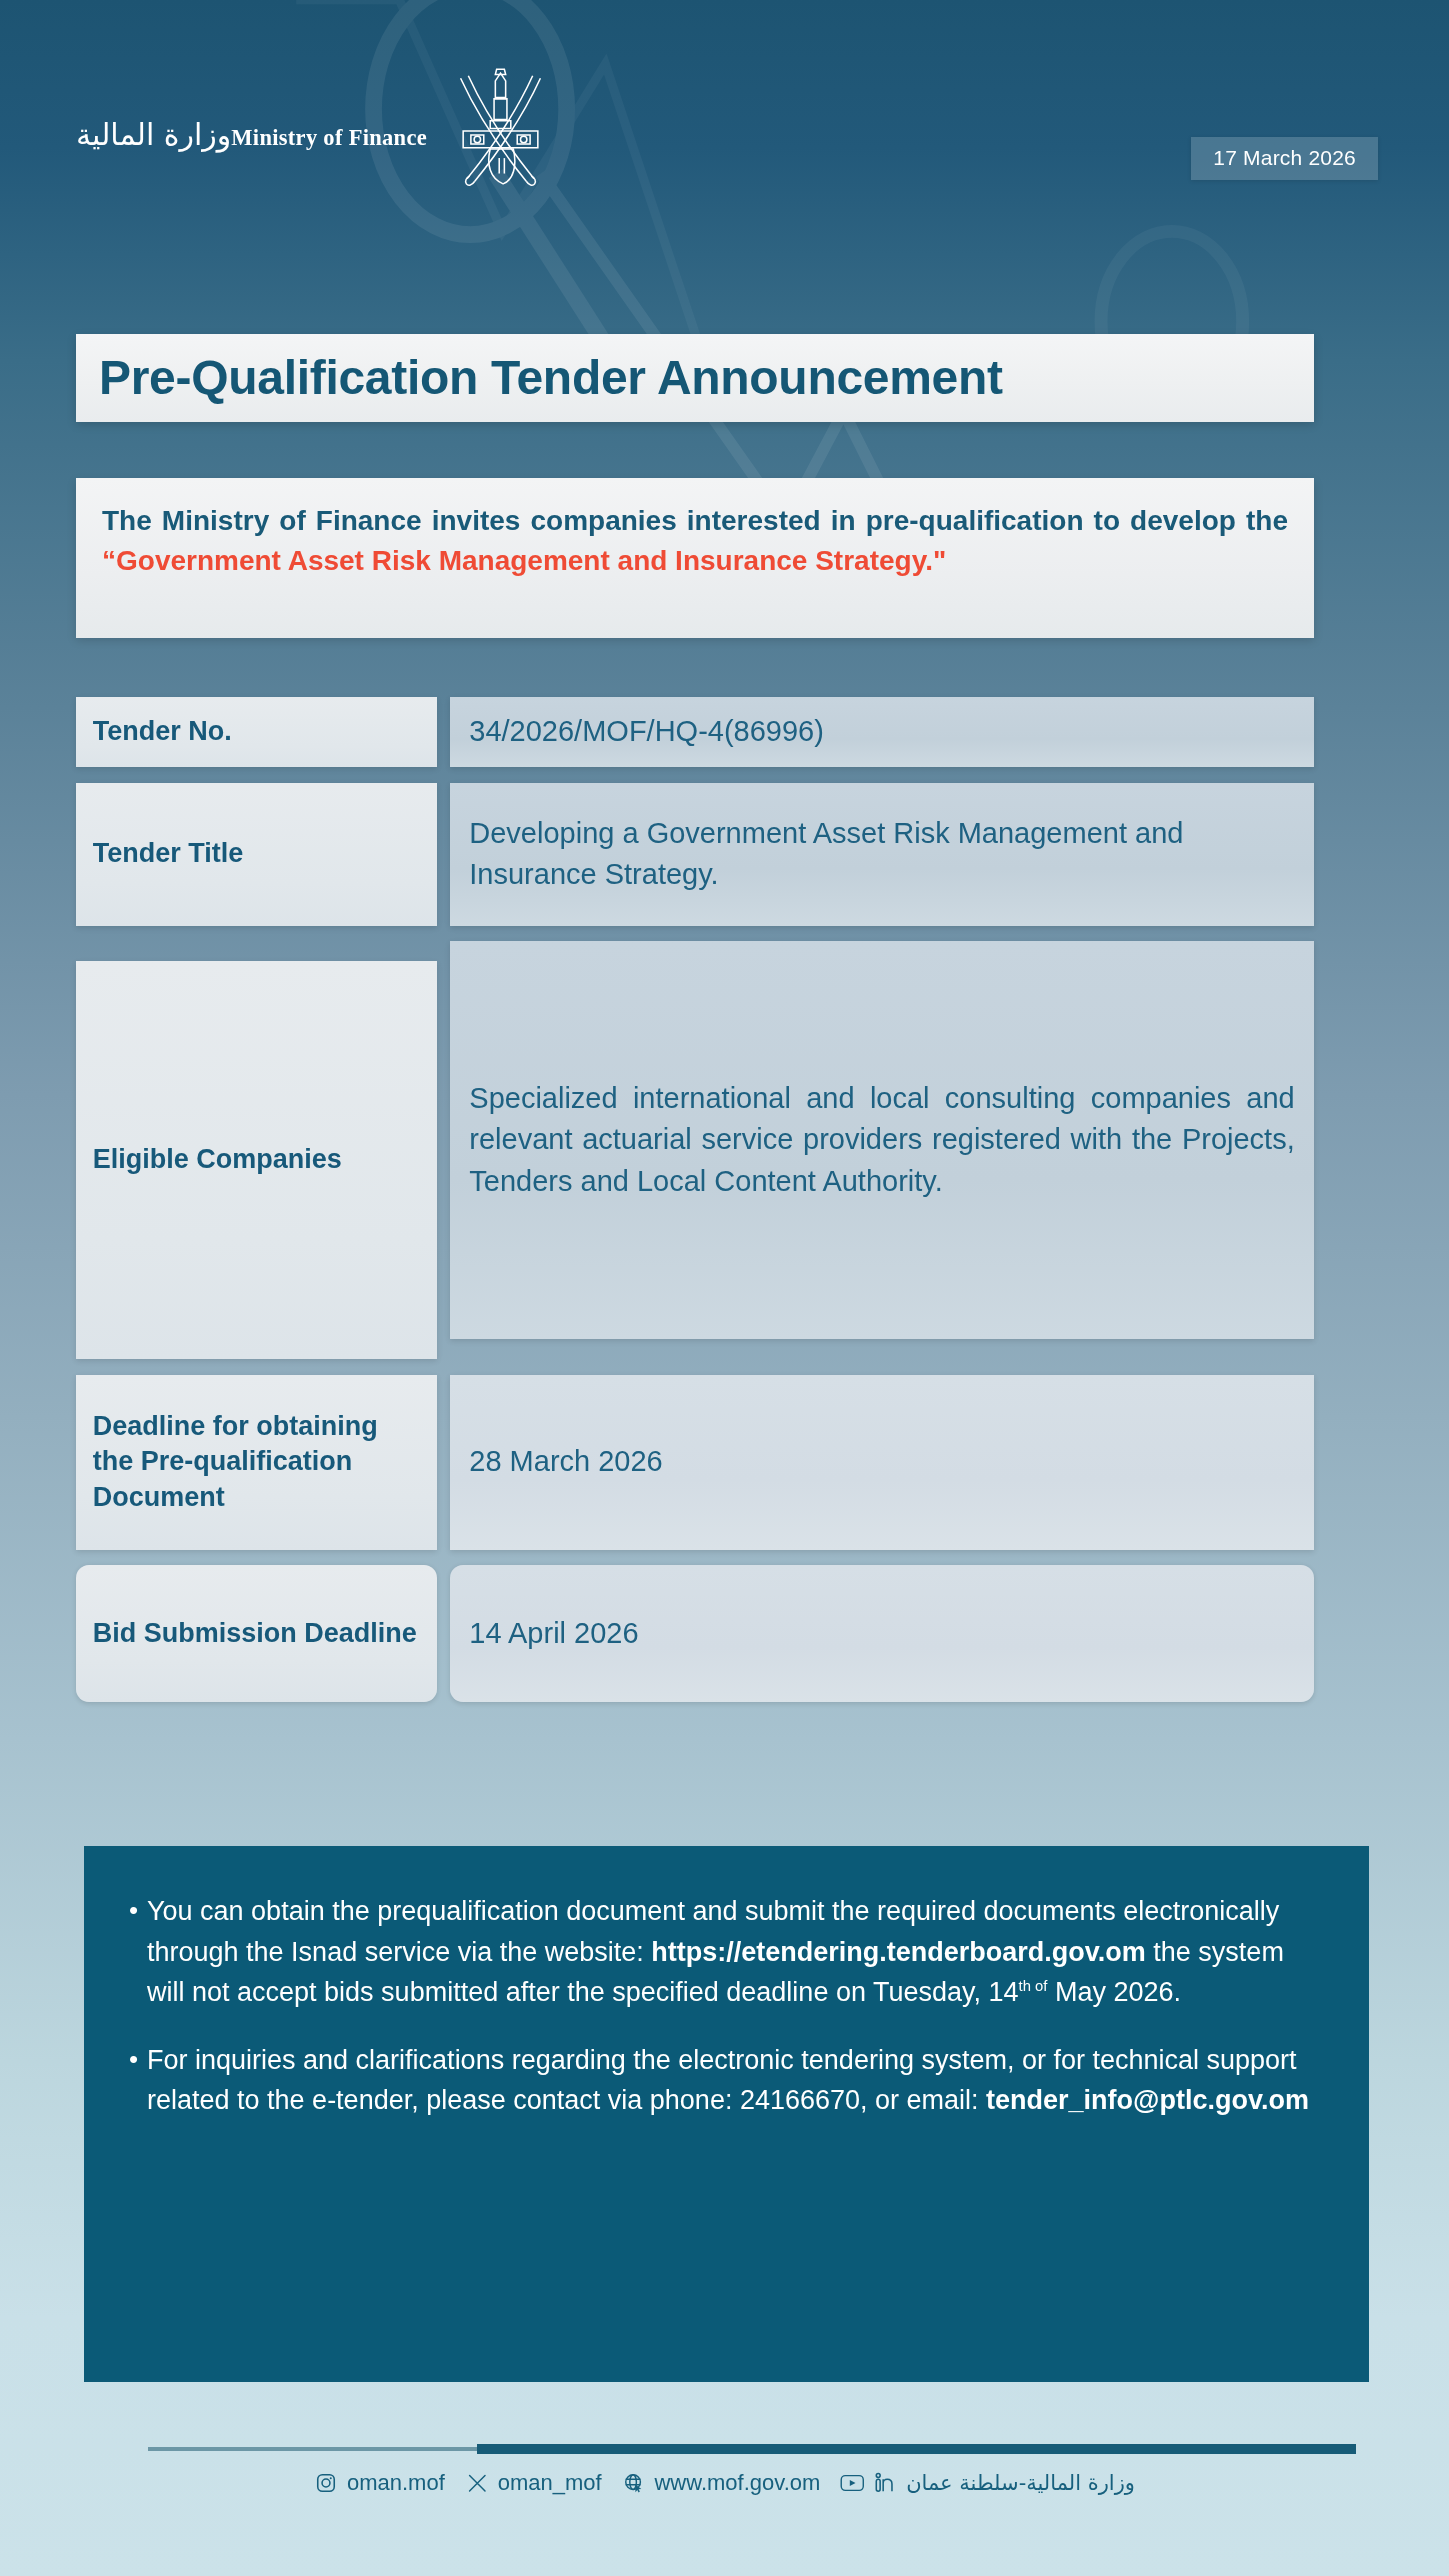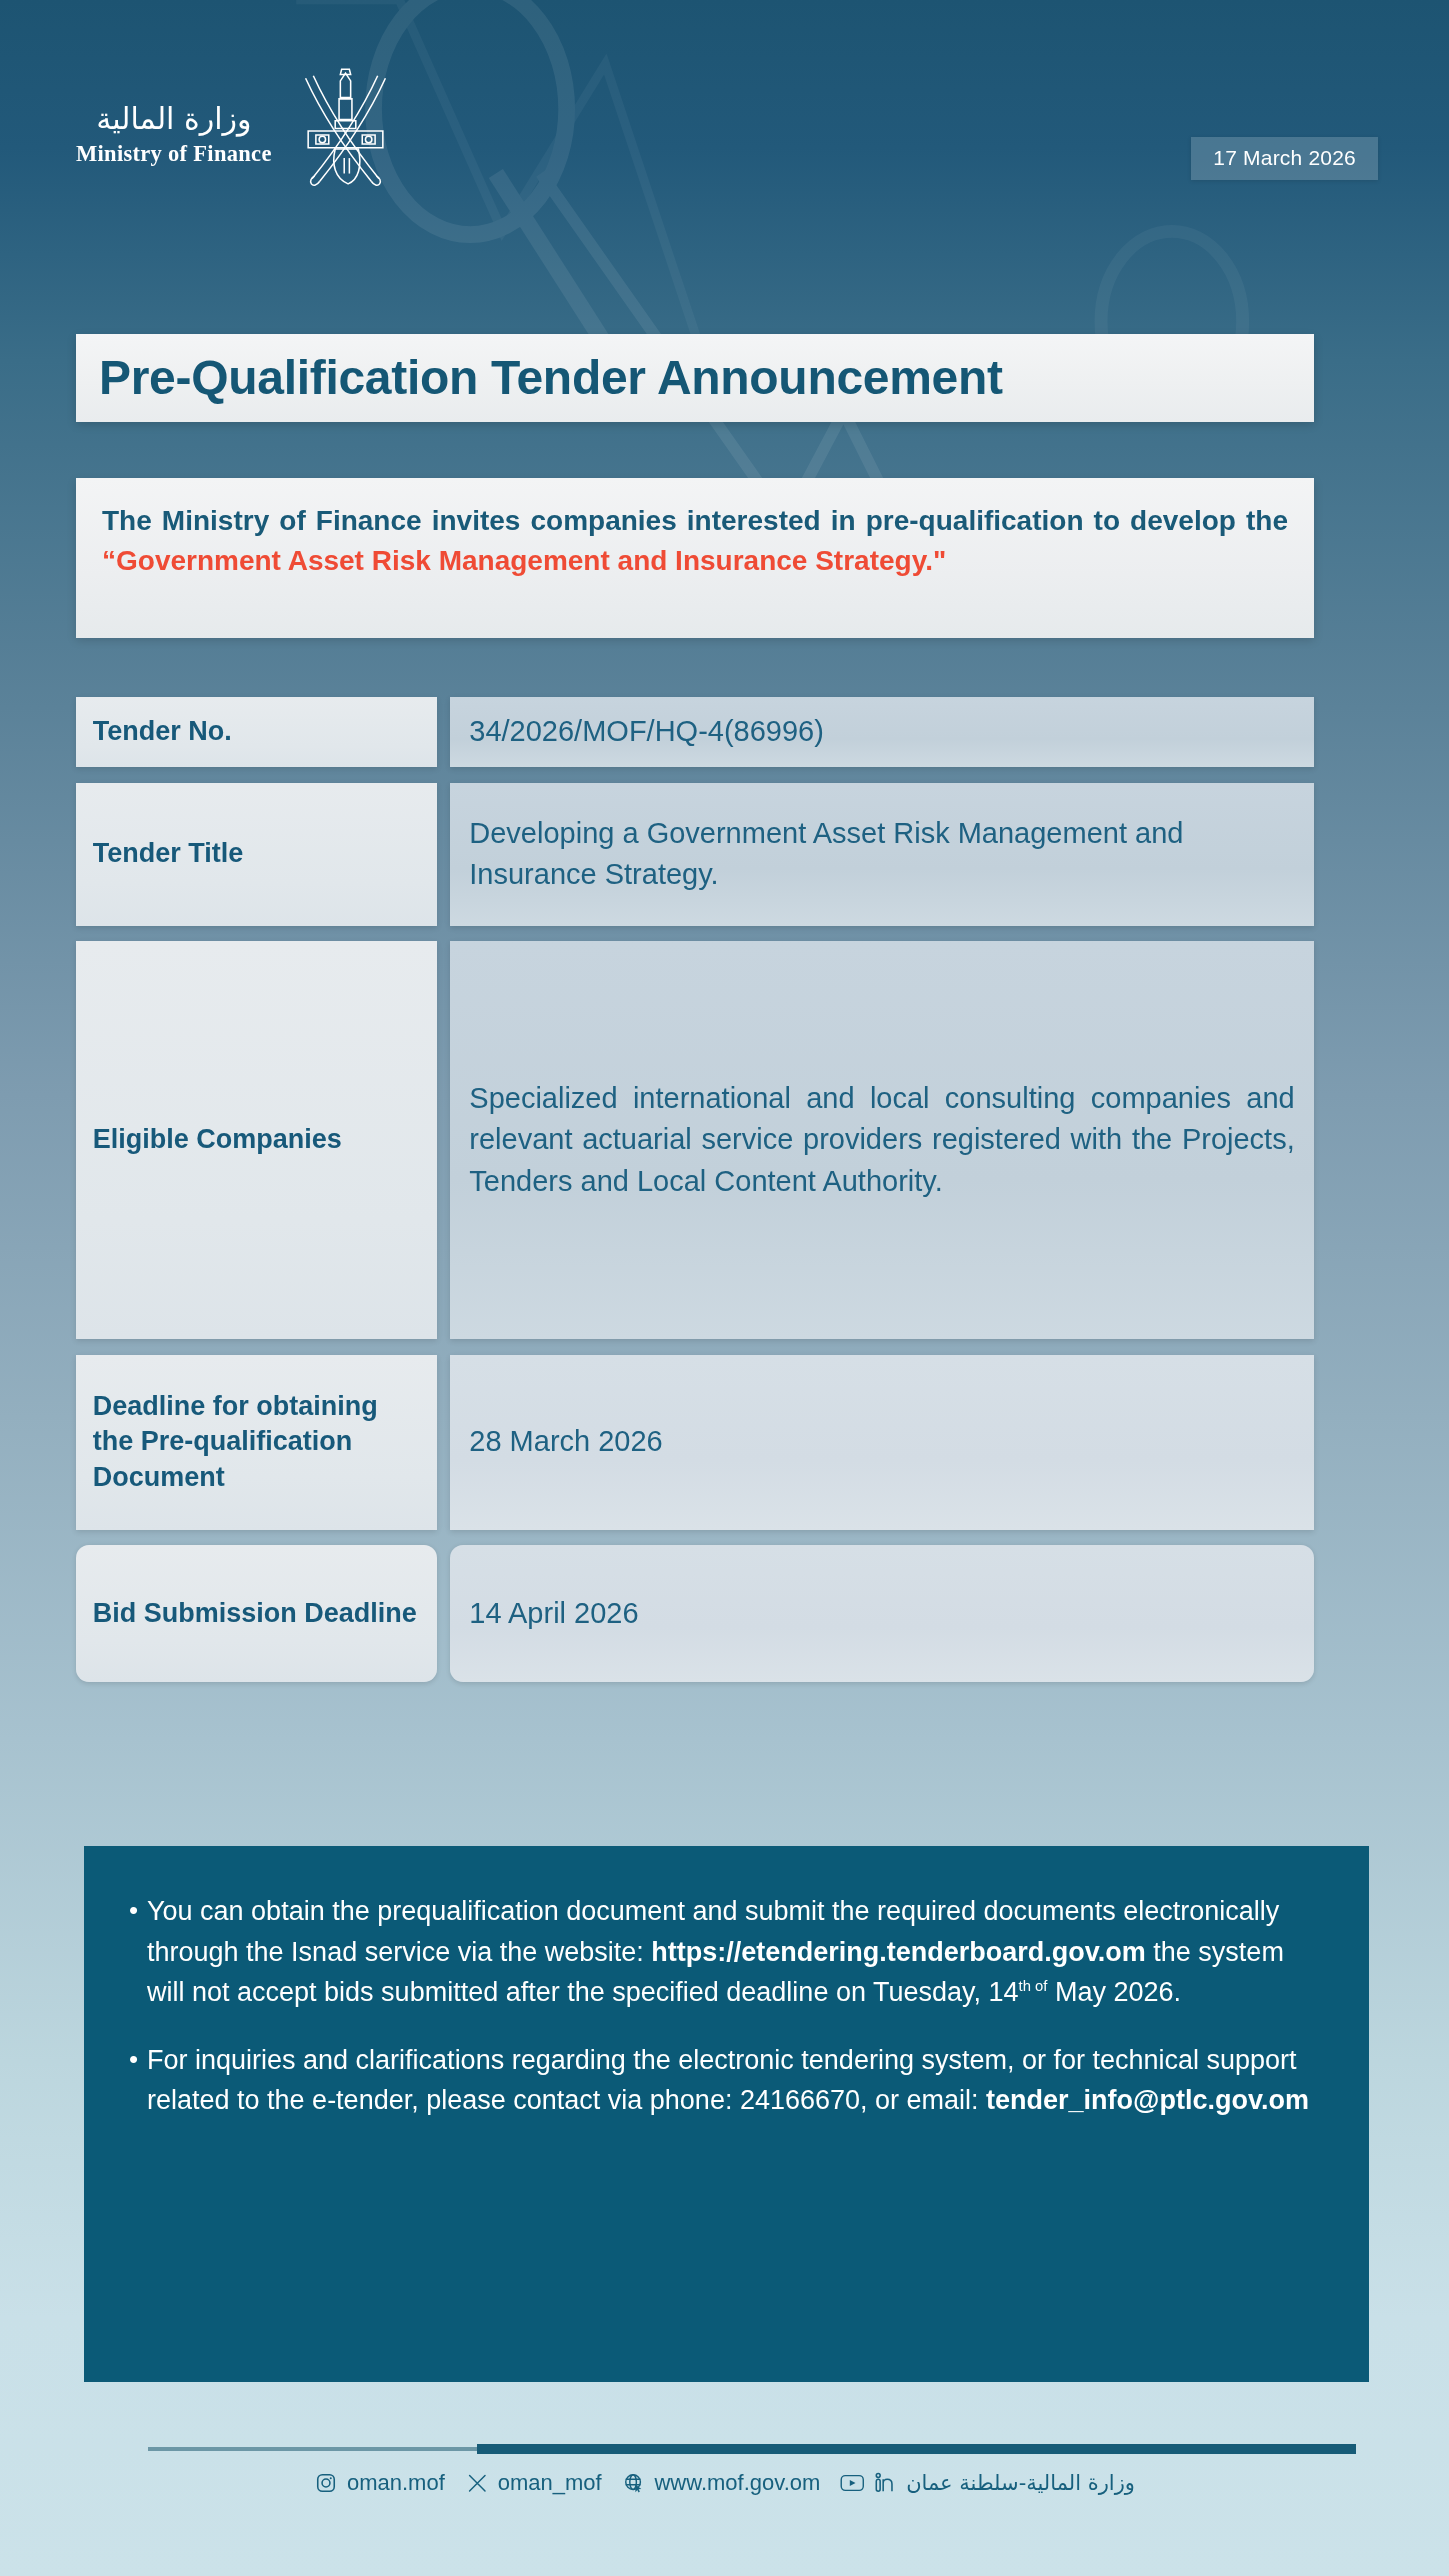--- a/index.html
+++ b/index.html
@@ -52,21 +52,21 @@
   .logo-block {
     position: absolute;
     left: 76px;
     top: 64px;
     display: flex;
     align-items: center;
     gap: 22px;
   }
   .logo-text {
     display: flex;
-    flex-direction: column;
+    flex-direction: row;
     align-items: center;
     color: #ffffff;
     margin-top: 12px;
   }
   .logo-ar {
     font-family: "DejaVu Sans", sans-serif;
     font-size: 30px;
     line-height: 1.1;
     letter-spacing: 0px;
     direction: rtl;
@@ -195,21 +195,21 @@
     background: linear-gradient(to bottom, #d6dfe6 0%, #d3dce4 60%, #dae2e8 100%);
   }
 
   .row-no    .tlabel, .row-no    .tvalue { height: 70px; }
   .row-title .tlabel, .row-title .tvalue { height: 143px; }
   .row-elig  .tlabel, .row-elig  .tvalue { height: 398px; }
   .row-pq    .tlabel, .row-pq    .tvalue { height: 175px; }
   .row-bid   .tlabel, .row-bid   .tvalue { height: 137px; border-radius: 13px; }
 
   .row-elig .tvalue { align-items: center; }
-  .row-elig .tlabel { align-items: center; }
+  .row-elig .tlabel { align-items: center; margin-top: 20px; }
 
   
   .notes {
     position: absolute;
     left: 84px;
     top: 1846px;
     width: 1285px;
     height: 536px;
     background: #0b5a77;
     box-sizing: border-box;

